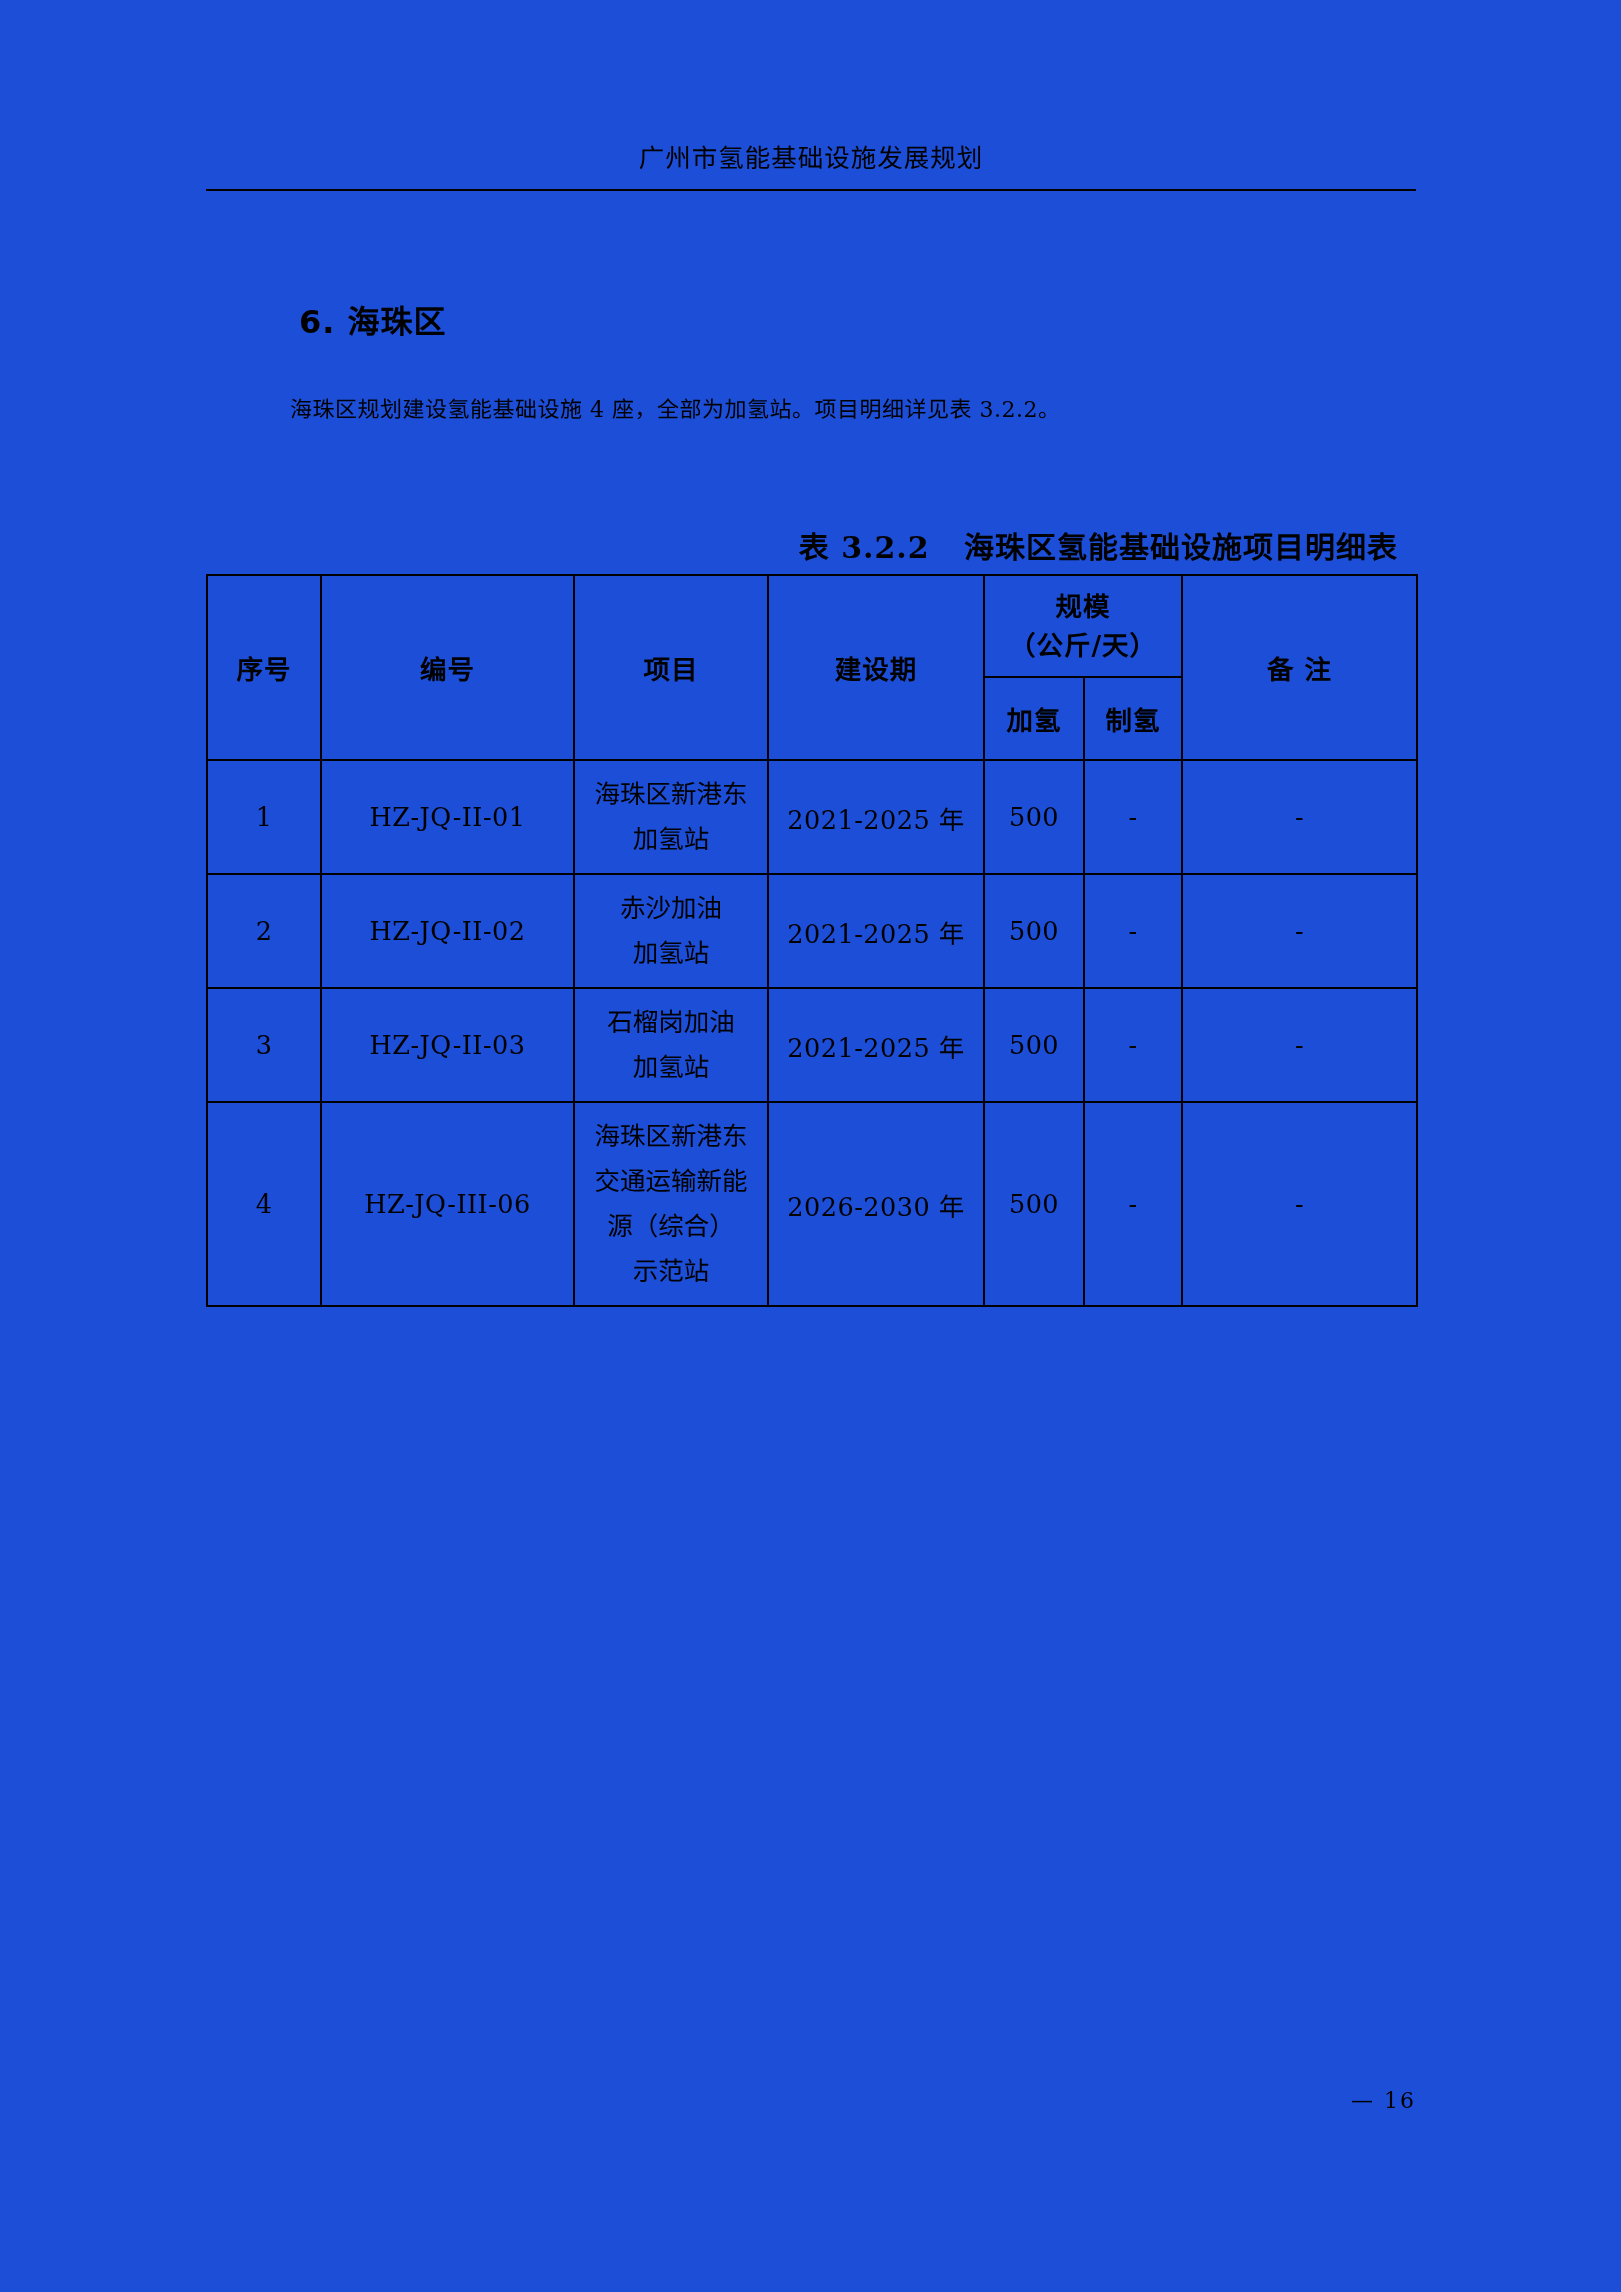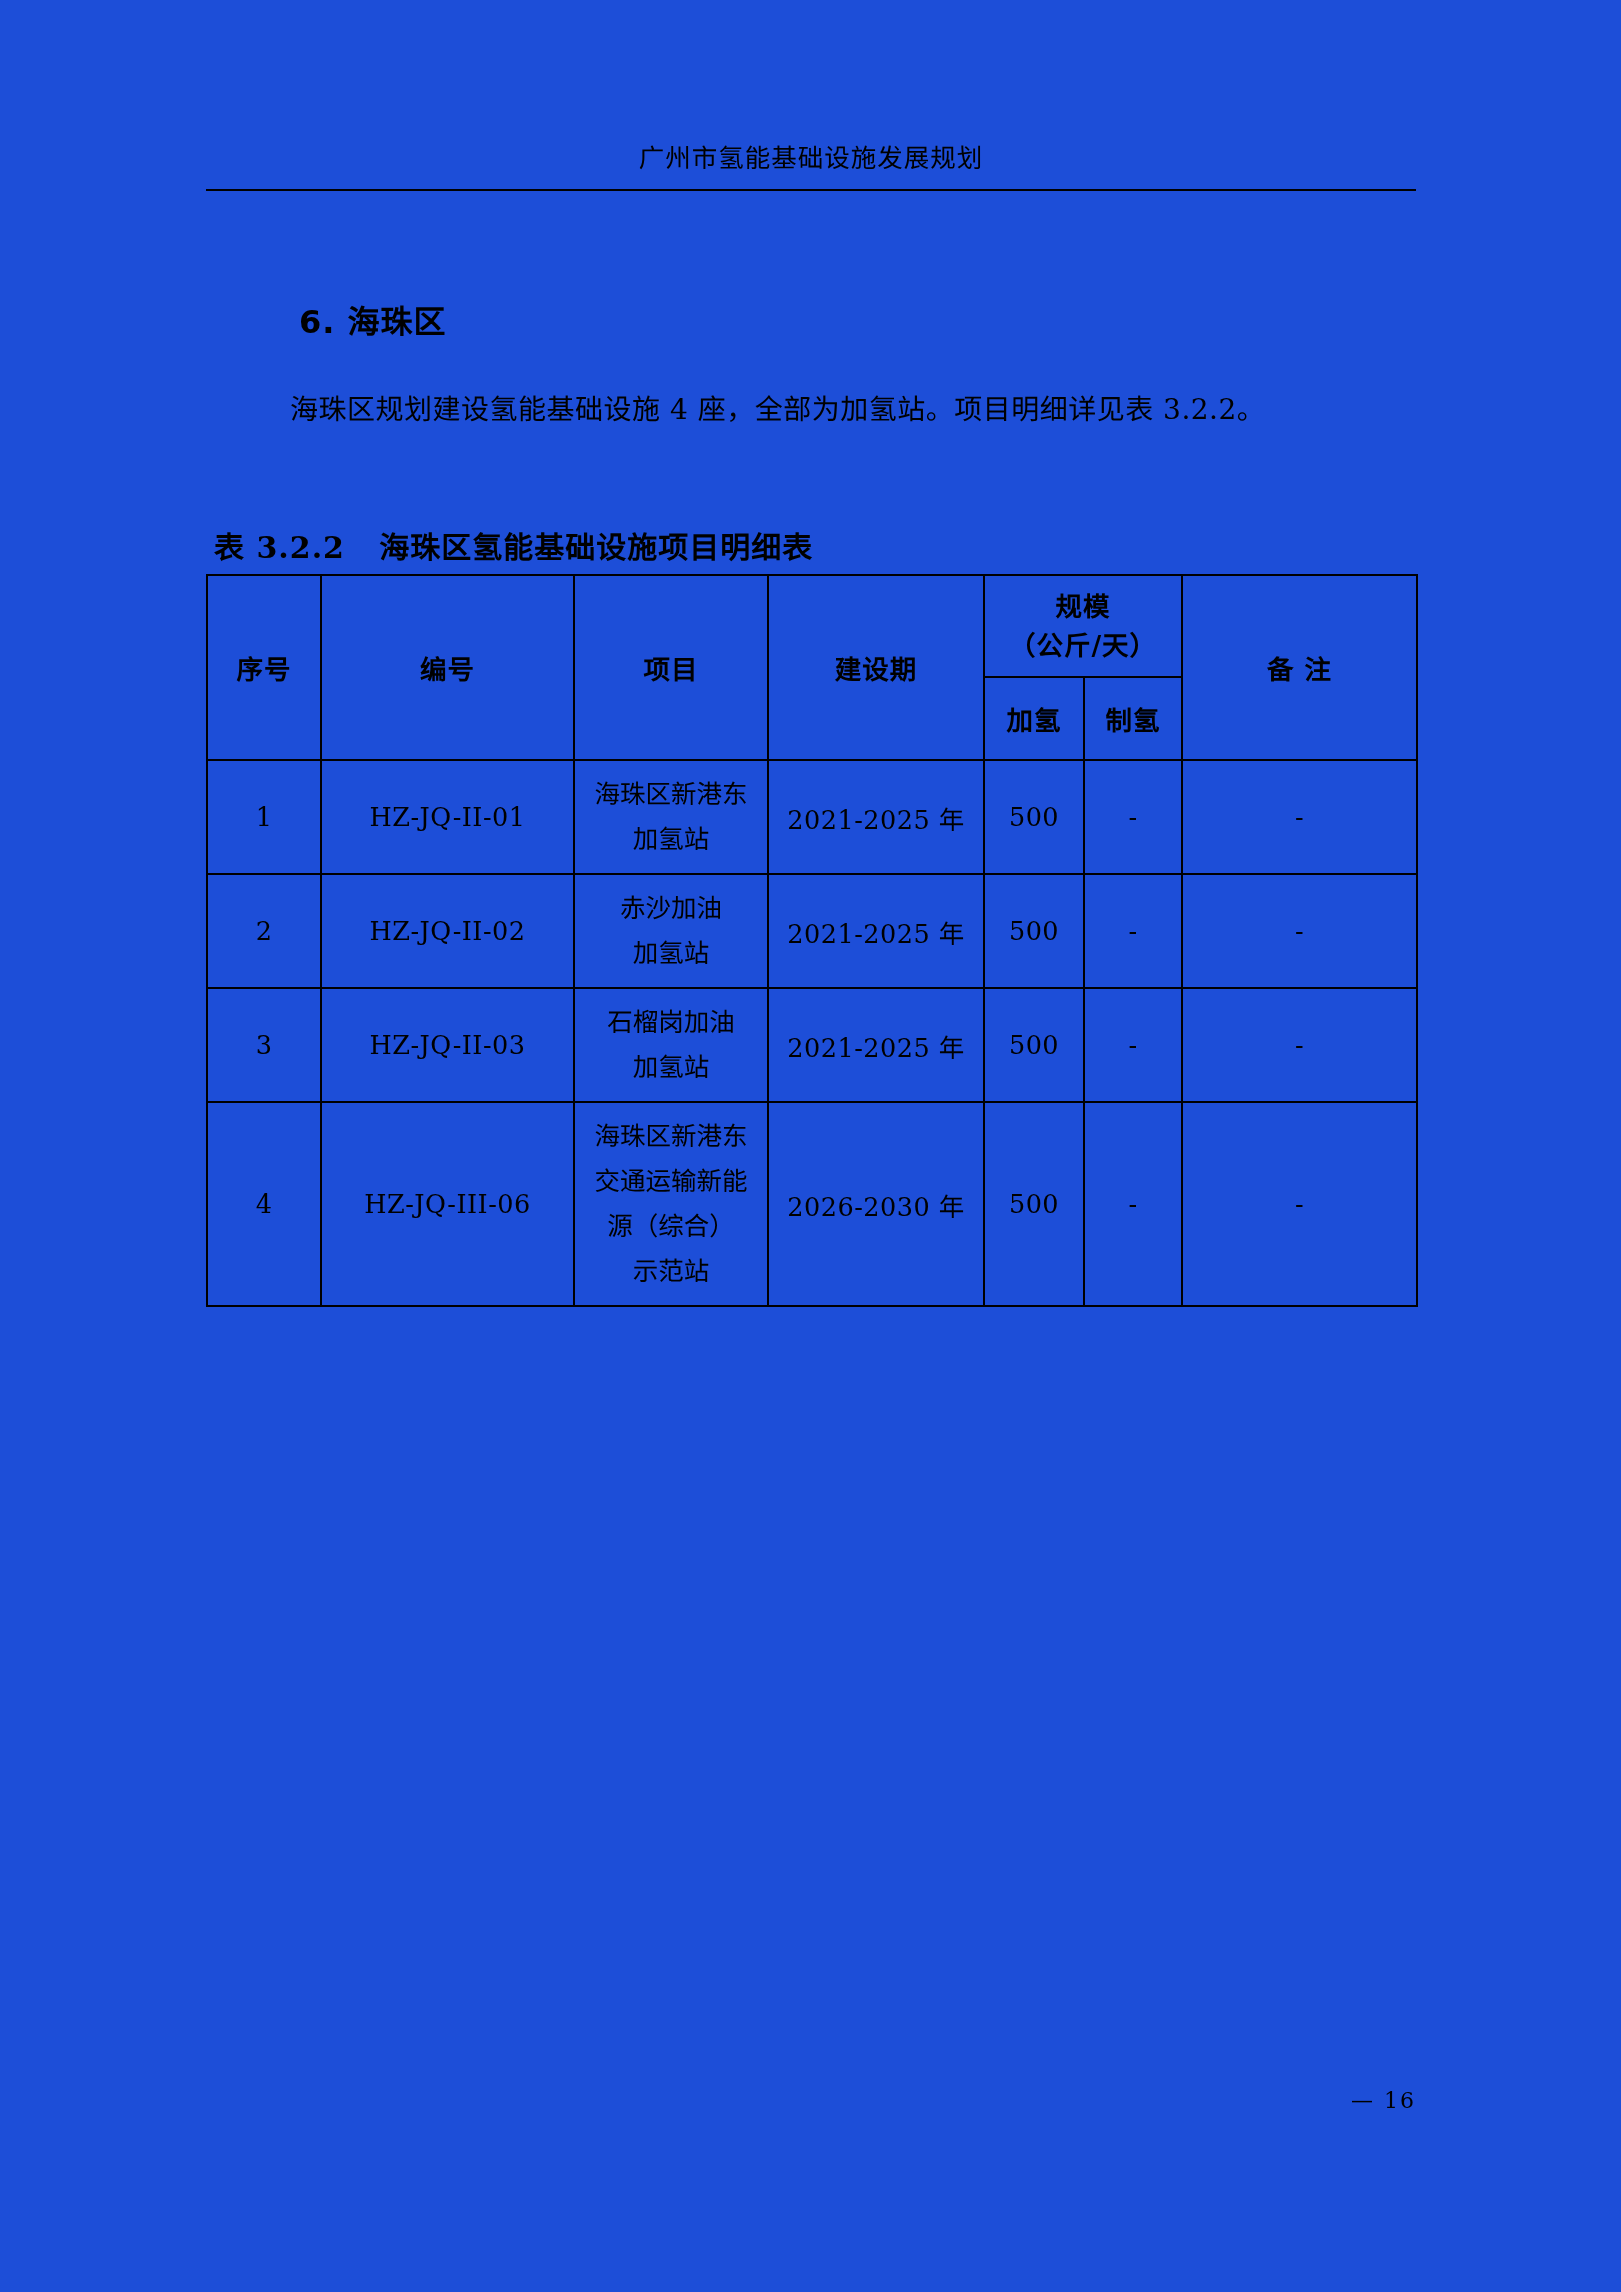--- a/index.html
+++ b/index.html
@@ -46,40 +46,40 @@
     top: 296px;
     font-size: 32px;
     font-weight: bold;
     letter-spacing: 1px;
   }
   .para {
     position: absolute;
     left: 206px;
     top: 374px;
     width: 1210px;
-    font-size: 28px;
+    font-size: 22px;
     line-height: 71px;
     text-align: justify;
     letter-spacing: 0.5px;
   }
   .para .indent {
     display: inline-block;
     width: 84px;
   }
   .para .num {
     font-family: "DejaVu Serif", "Liberation Serif", serif;
   }
 
   
   .table-caption {
     position: absolute;
-    left: 214px;
+    left: 188px;
     top: 523px;
     width: 1210px;
-    text-align: left;
+    text-align: right;
     font-size: 30px;
     font-weight: bold;
     letter-spacing: 1px;
   }
   .table-caption .capnum {
     font-family: "DejaVu Serif", "Liberation Serif", serif;
     font-weight: bold;
   }
 
   

